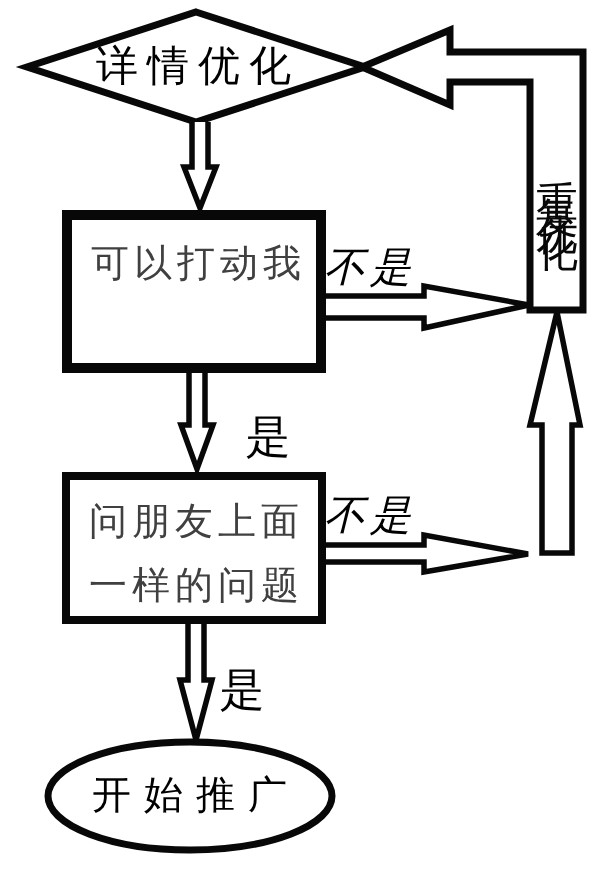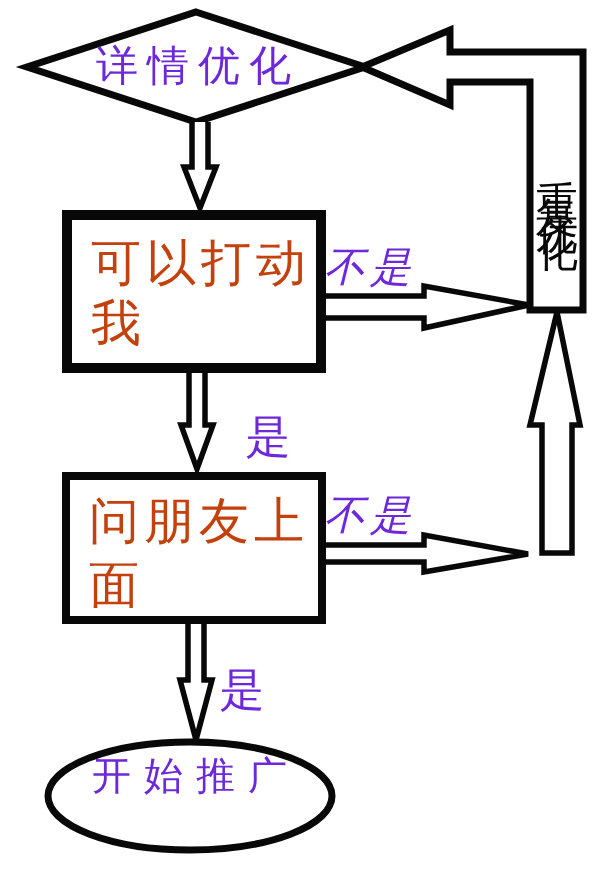--- a/index.html
+++ b/index.html
@@ -24,45 +24,45 @@
     height: 883px;
   }
   .shapes path, .shapes polygon, .shapes ellipse {
     stroke: #080808;
     stroke-linejoin: miter;
   }
   .label {
     position: absolute;
     transform: translate(-50%, -50%);
     white-space: nowrap;
-    color: #6d28d9;
+    color: #000000;
   }
   .diamond-label {
     font-size: 42px;
     letter-spacing: 9px;
     font-weight: 500;
   }
   .yes-label {
     font-size: 45px;
     font-weight: 500;
   }
   .no-label {
     font-size: 41px;
     letter-spacing: 5px;
     font-weight: 500;
     font-style: italic;
   }
   .process-box {
     position: absolute;
     box-sizing: border-box;
     background: #ffffff;
-    font-size: 50px;
+    font-size: 38px;
     letter-spacing: 5px;
     font-weight: 500;
-    color: #c2410c;
+    color: #404040;
   }
   .box1 {
     left: 62px;
     top: 210px;
     width: 264px;
     height: 163px;
     border: 10px solid #080808;
     padding: 13px 0 0 19px;
     line-height: 60px;
   }
@@ -124,27 +124,28 @@
   </svg>
 
   <div class="label diamond-label" style="left:198px; top:66px;">详情优化</div>
 
   <div class="process-box box1">
     <div>可以打动我</div>
   </div>
 
   <div class="process-box box2">
     <div>问朋友上面</div>
+    <div>一样的问题</div>
   </div>
 
   <div class="label no-label" style="left:370px; top:267px;">不是</div>
 
   <div class="label yes-label" style="left:268px; top:437px;">是</div>
 
   <div class="label no-label" style="left:370px; top:515px;">不是</div>
 
   <div class="label yes-label" style="left:242px; top:690px;">是</div>
 
   <div class="repeat-label">重复优化</div>
 
-  <div class="label ellipse-label" style="left:196px; top:776px;">开始推广</div>
+  <div class="label ellipse-label" style="left:196px; top:795px;">开始推广</div>
 
 </div>
 
 </body></html>

